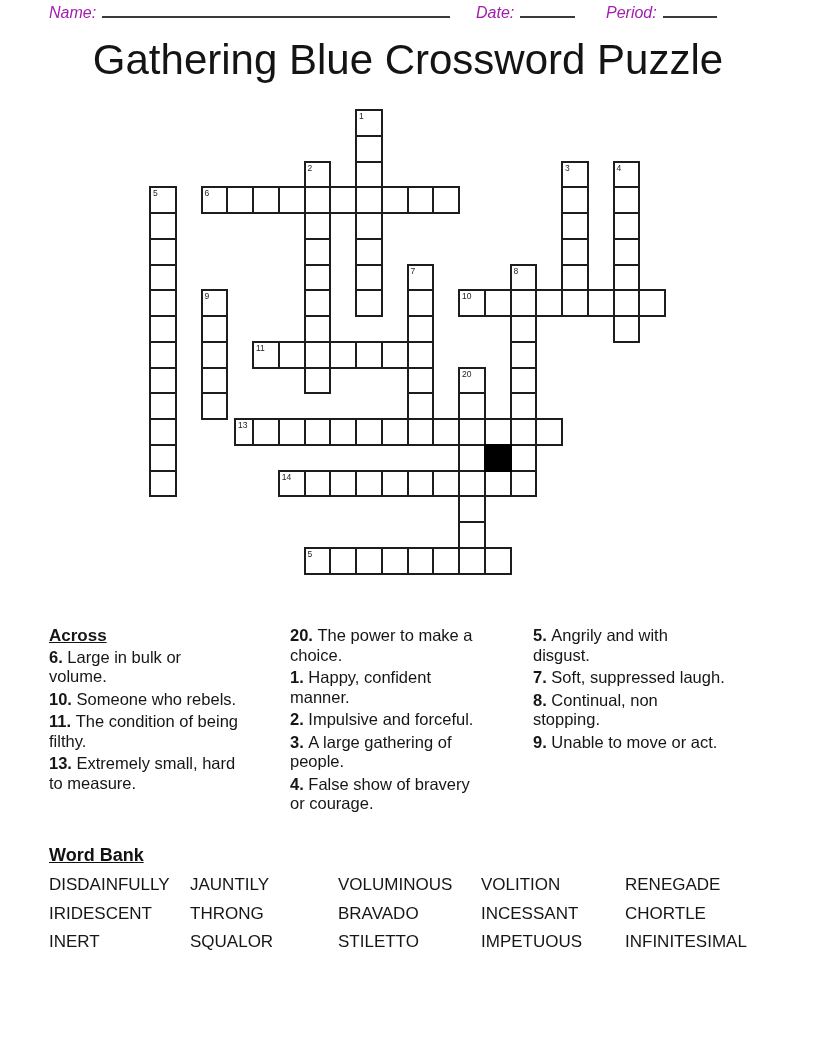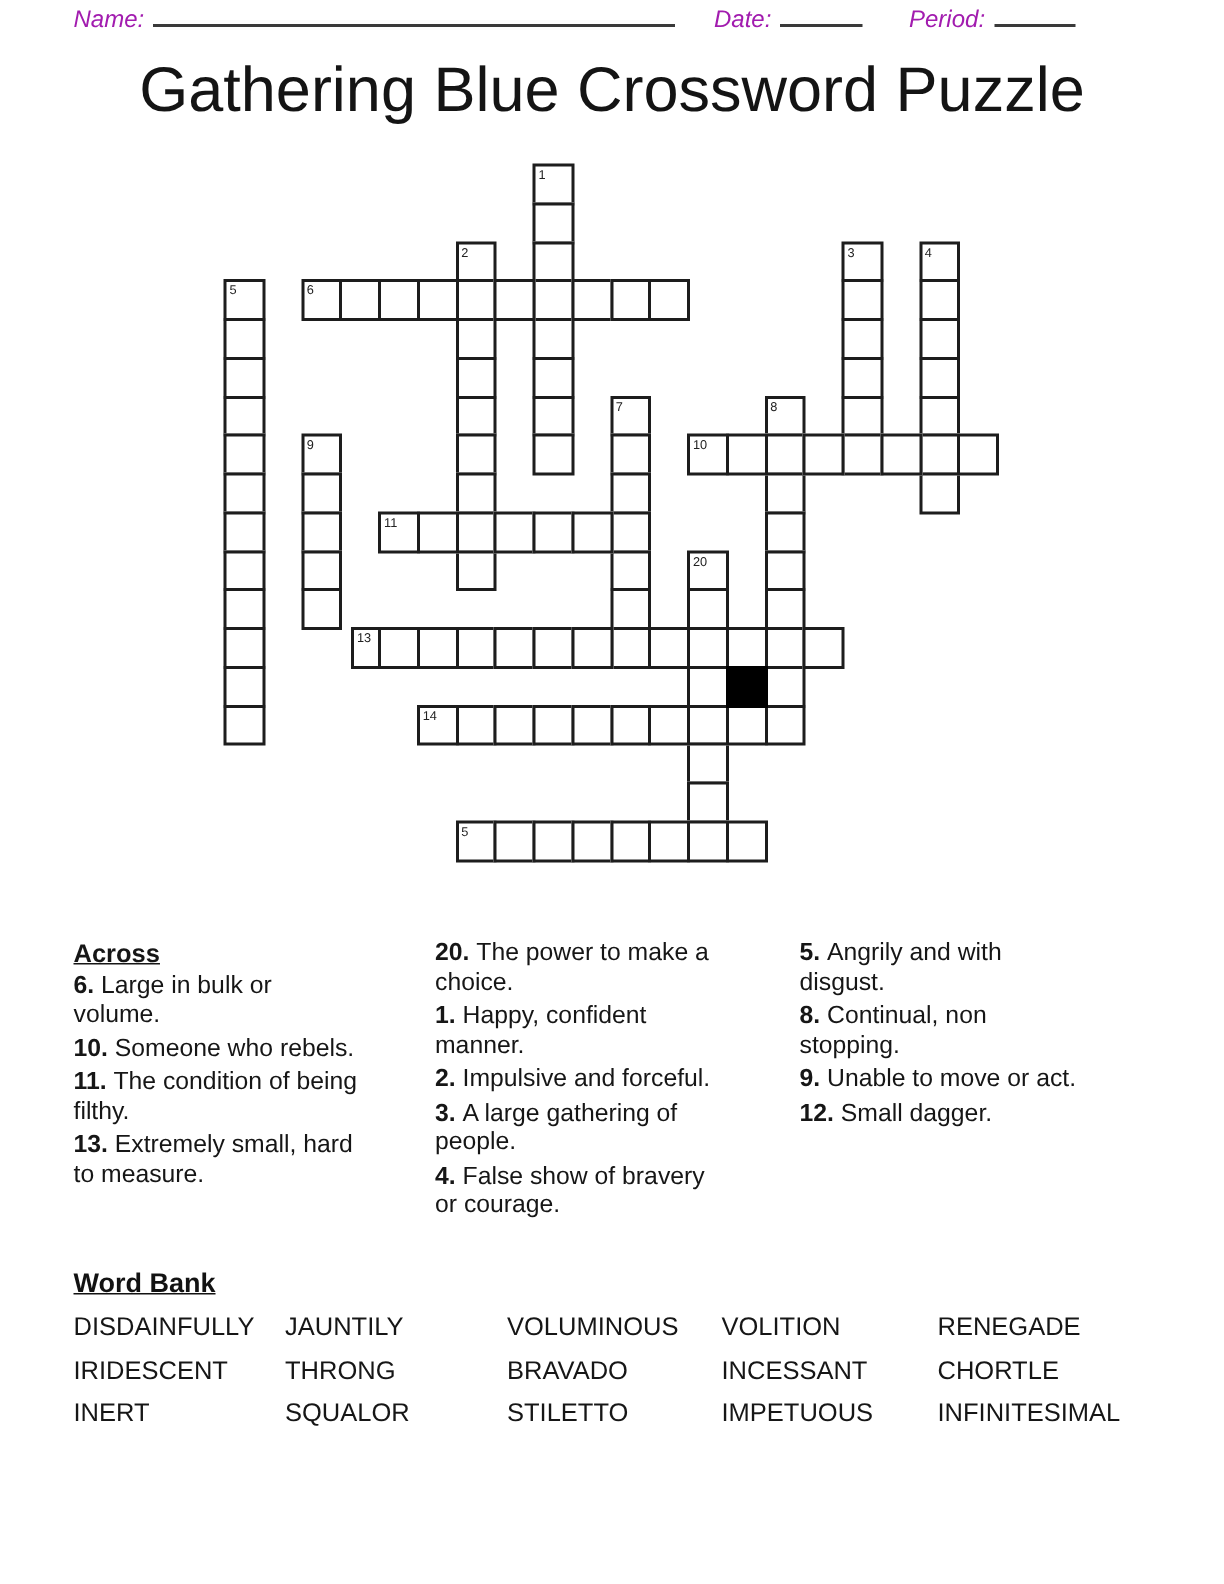--- a/index.html
+++ b/index.html
@@ -227,24 +227,24 @@
 manner.</p>
     <p class="clue"><b>2. </b>Impulsive and forceful.</p>
     <p class="clue"><b>3. </b>A large gathering of
 people.</p>
     <p class="clue"><b>4. </b>False show of bravery
 or courage.</p>
   </div>
 <div class="clue-col" id="clue-col-3">
     <p class="clue"><b>5. </b>Angrily and with
 disgust.</p>
+    <p class="clue"><b>7. </b>Soft, suppressed laugh.</p>
     <p class="clue"><b>8. </b>Continual, non
 stopping.</p>
     <p class="clue"><b>9. </b>Unable to move or act.</p>
-    <p class="clue"><b>12. </b>Small dagger.</p>
   </div>
 
 <div id="wb-heading">Word Bank</div>
 <div id="wb">
     <span>DISDAINFULLY</span>
     <span>JAUNTILY</span>
     <span>VOLUMINOUS</span>
     <span>VOLITION</span>
     <span>RENEGADE</span>
     <span>IRIDESCENT</span>

